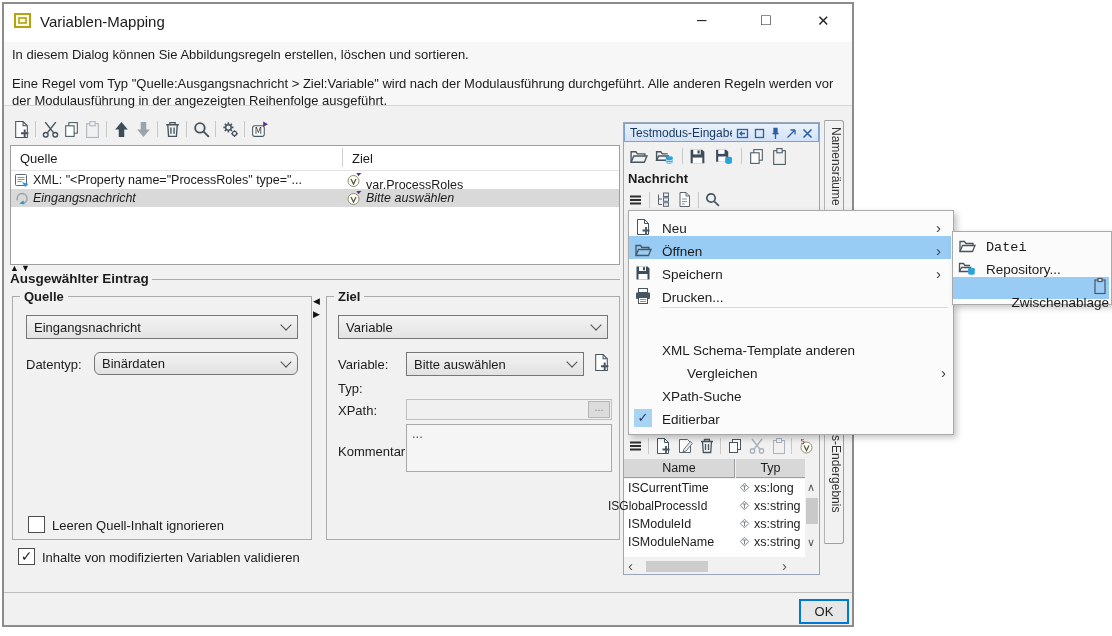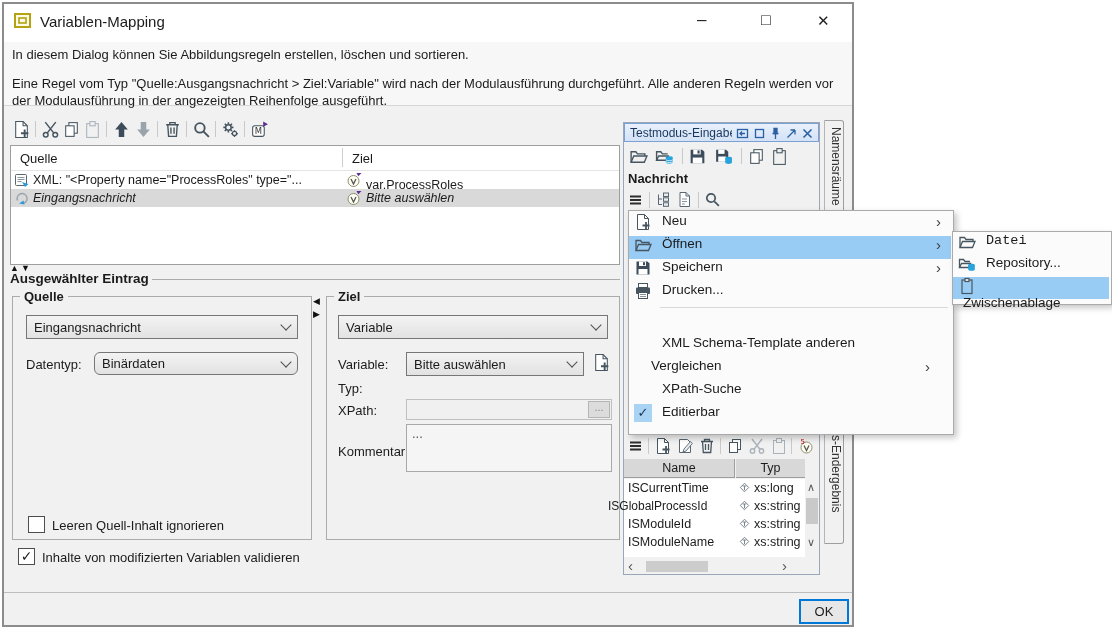--- a/index.html
+++ b/index.html
@@ -9,21 +9,21 @@
   .abs{position:absolute;box-sizing:border-box;}
   .t{position:absolute;white-space:nowrap;font-size:13px;}
   .ic{position:absolute;width:19px;height:19px;}
   .vsep{position:absolute;width:1px;height:16px;background:#c9c9c9;}
   .combo{position:absolute;box-sizing:border-box;background:linear-gradient(#f3f3f3,#e2e2e2);
          border:1px solid #767676;display:flex;align-items:center;padding:0 7px;font-size:13px;}
   .combo .chev{width:7px;height:7px;border-right:1.6px solid #4f4f4f;border-bottom:1.6px solid #4f4f4f;
          transform:rotate(45deg);margin-left:auto;margin-top:-4px;flex:none;}
   .cb{position:absolute;box-sizing:border-box;width:17px;height:17px;background:#fff;border:1px solid #4d4d4d;
       font-size:14px;line-height:15px;text-align:center;color:#1a1a1a;}
-  .mi{position:absolute;height:23px;display:flex;align-items:flex-start;font-size:13.5px;}
+  .mi{position:absolute;height:23px;display:flex;align-items:flex-end;font-size:13.5px;}
   .mi .mi-ic{width:18px;height:18px;margin-left:5px;flex:none;position:relative;}
   .mi .mi-label{margin-left:10px;}
   .mi .mi-arrow{margin-left:auto;margin-right:10px;font-size:15px;color:#3c3c3c;}
   .menu-box{position:absolute;background:#fbfbfb;border:1px solid #aaaaaa;box-shadow:3px 3px 6px rgba(0,0,0,.22);}
   .hl{background:#99ccf5;}
   .vtab{position:absolute;box-sizing:border-box;width:20px;background:#f1f1f1;border:1px solid #9e9e9e;
         border-left:1px solid #b5b5b5;border-radius:0 3px 3px 0;writing-mode:vertical-rl;
         font-size:12px;color:#333;padding-top:6px;overflow:hidden;}
   svg{position:absolute;left:0;top:0;width:100%;height:100%;}
 </style>
@@ -503,21 +503,21 @@
       <span class="mi-label">Drucken...</span>
     </div>
     <div class="abs" style="left:660px;top:307px;width:288px;height:1px;background:#d9d9d9;"></div>
     <div class="mi" style="left:629px;top:312px;width:322px;">
       <span class="mi-ic"></span>
     </div>
     <div class="mi" style="left:629px;top:335px;width:322px;">
       <span class="mi-ic"></span>
         <span class="mi-label">XML Schema-Template anderen</span>
     </div>
-    <div class="mi" style="left:618px;top:358px;width:322px;">
+    <div class="mi" style="left:634px;top:358px;width:322px;gap:20px;">
       <span class="mi-ic"></span>
         <span class="mi-label">Vergleichen</span>
       <span class="mi-arrow">›</span>
     </div>
     <div class="mi" style="left:629px;top:381px;width:322px;">
       <span class="mi-ic"></span>
         <span class="mi-label">XPath-Suche</span>
     </div>
     <div class="mi" style="left:629px;top:404px;width:322px;">
       <span class="mi-ic" style="background:#a9d3f2;text-align:center;font-size:13px;line-height:18px;color:#1f3864;">✓</span>

